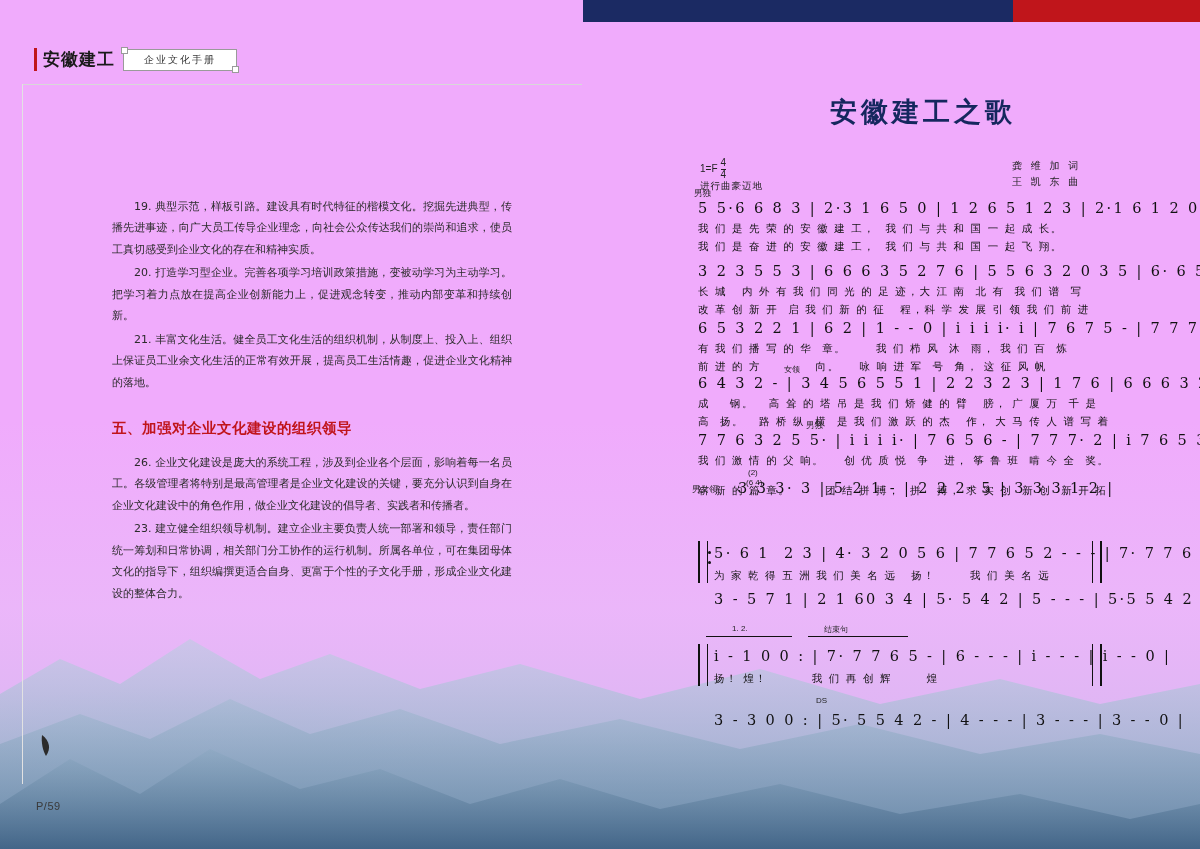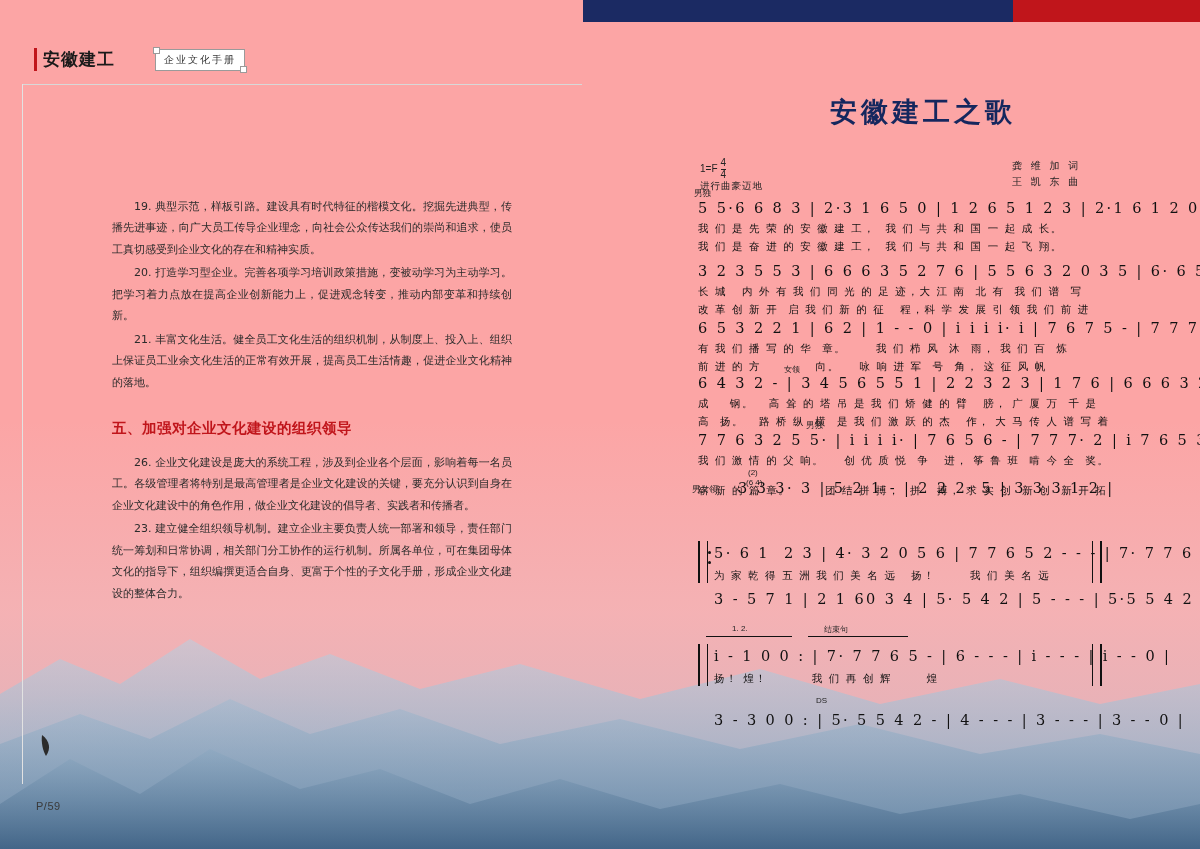--- a/index.html
+++ b/index.html
@@ -5,21 +5,21 @@
   html,body{margin:0;padding:0;}
   body{
     width:1200px;height:849px;
     background:#ffffff;
     font-family:"Liberation Sans","DejaVu Sans",sans-serif;
     overflow:hidden;
     position:relative;
   }
   .page{
     position:absolute;inset:0;
-    background:#fca5a5;
+    background:#f0abfc;
   }
   
   .topbar{position:absolute;top:0;left:583px;width:617px;height:22px;}
   .topbar .blue{position:absolute;left:0;top:0;width:430px;height:22px;background:#1b2a63;}
   .topbar .red{position:absolute;left:430px;top:0;width:187px;height:22px;background:#c0151b;}
 
   
   .mist{
     position:absolute;left:0;bottom:0;width:1200px;height:430px;
     background:
@@ -33,22 +33,22 @@
 
   
   .logo-wrap{position:absolute;left:34px;top:48px;display:flex;align-items:center;gap:8px;}
   .logo-mark{
     font-size:17px;font-weight:bold;color:#1a1a1a;letter-spacing:1px;
     font-family:"DejaVu Sans","Liberation Sans",sans-serif;
     border-left:3px solid #c0151b;padding-left:6px;
   }
   .logo-tag{
     border:1px solid #9a9a9a;
-    padding:3px 8px;font-size:10px;color:#333;letter-spacing:2px;
-    position:relative;background:#fff;margin-left:32px;
+    padding:3px 20px;font-size:10px;color:#333;letter-spacing:2px;
+    position:relative;background:#fff;
   }
   .logo-tag:before,.logo-tag:after{
     content:"";position:absolute;width:5px;height:5px;border:1px solid #9a9a9a;background:#fff;
   }
   .logo-tag:before{left:-3px;top:-3px;}
   .logo-tag:after{right:-3px;bottom:-3px;}
 
   .rule{position:absolute;left:22px;top:84px;width:560px;height:1px;background:#d8d8d8;}
   .vrule{position:absolute;left:22px;top:84px;width:1px;height:700px;background:#e2e2e2;}
 

